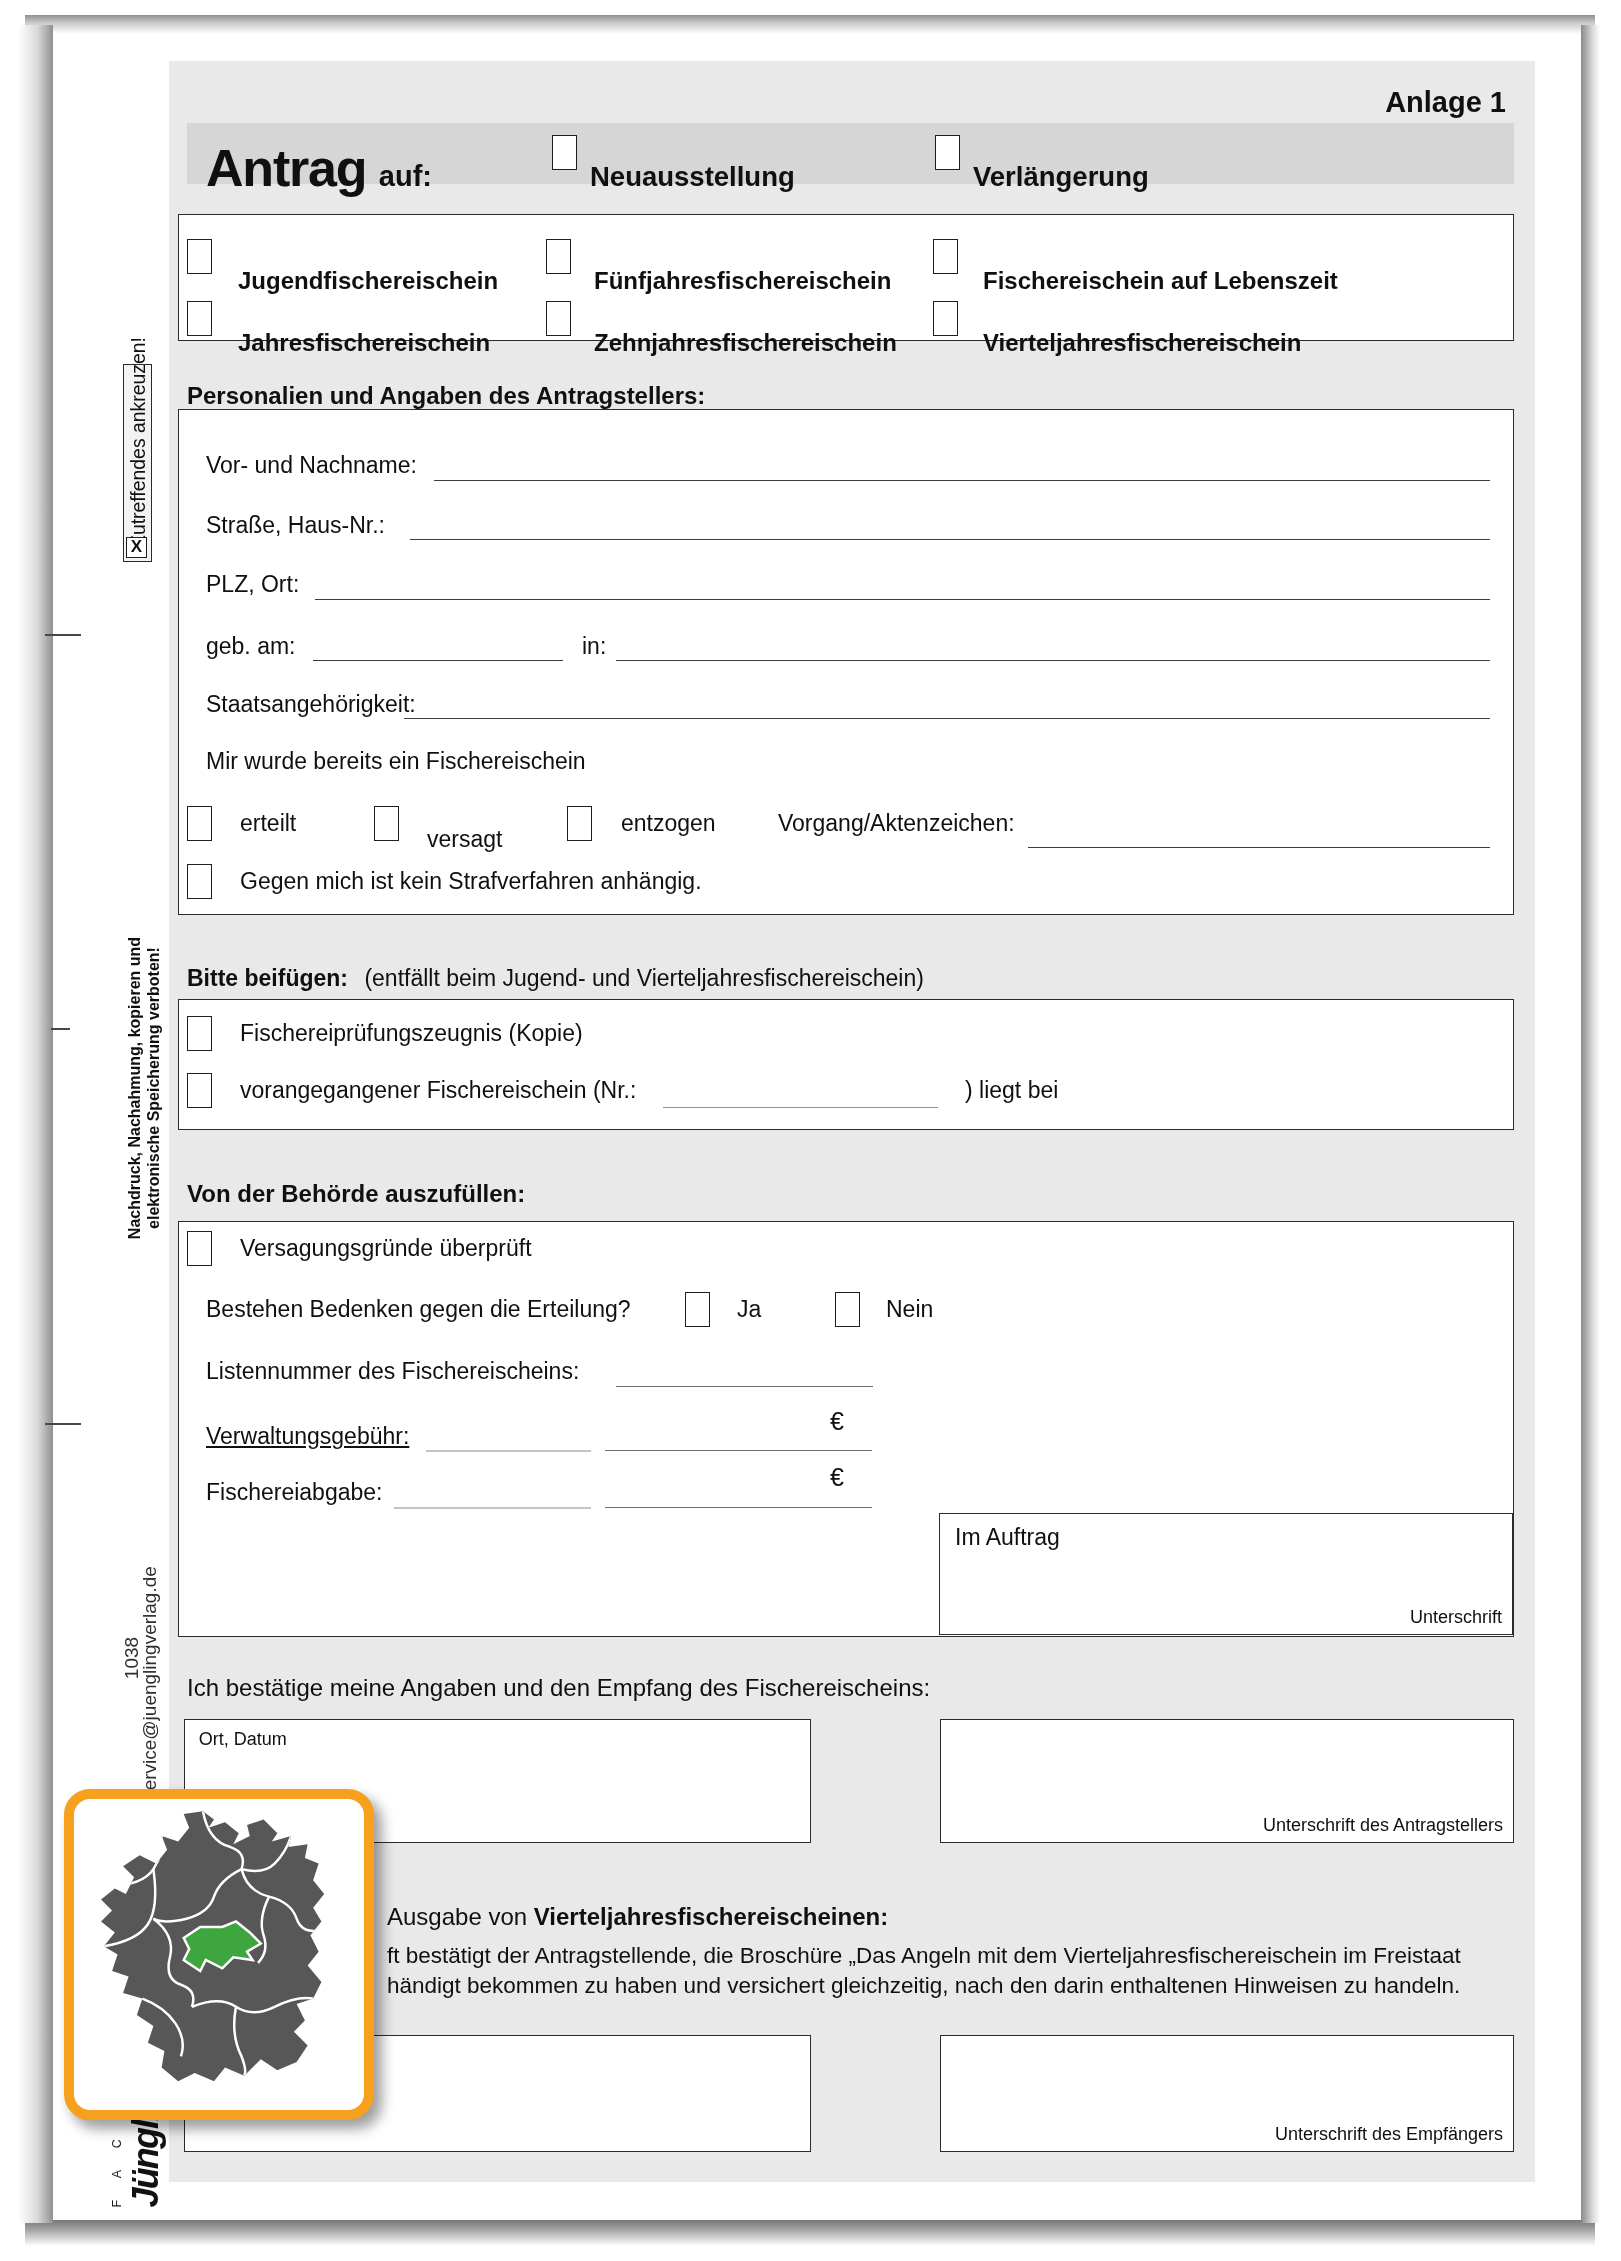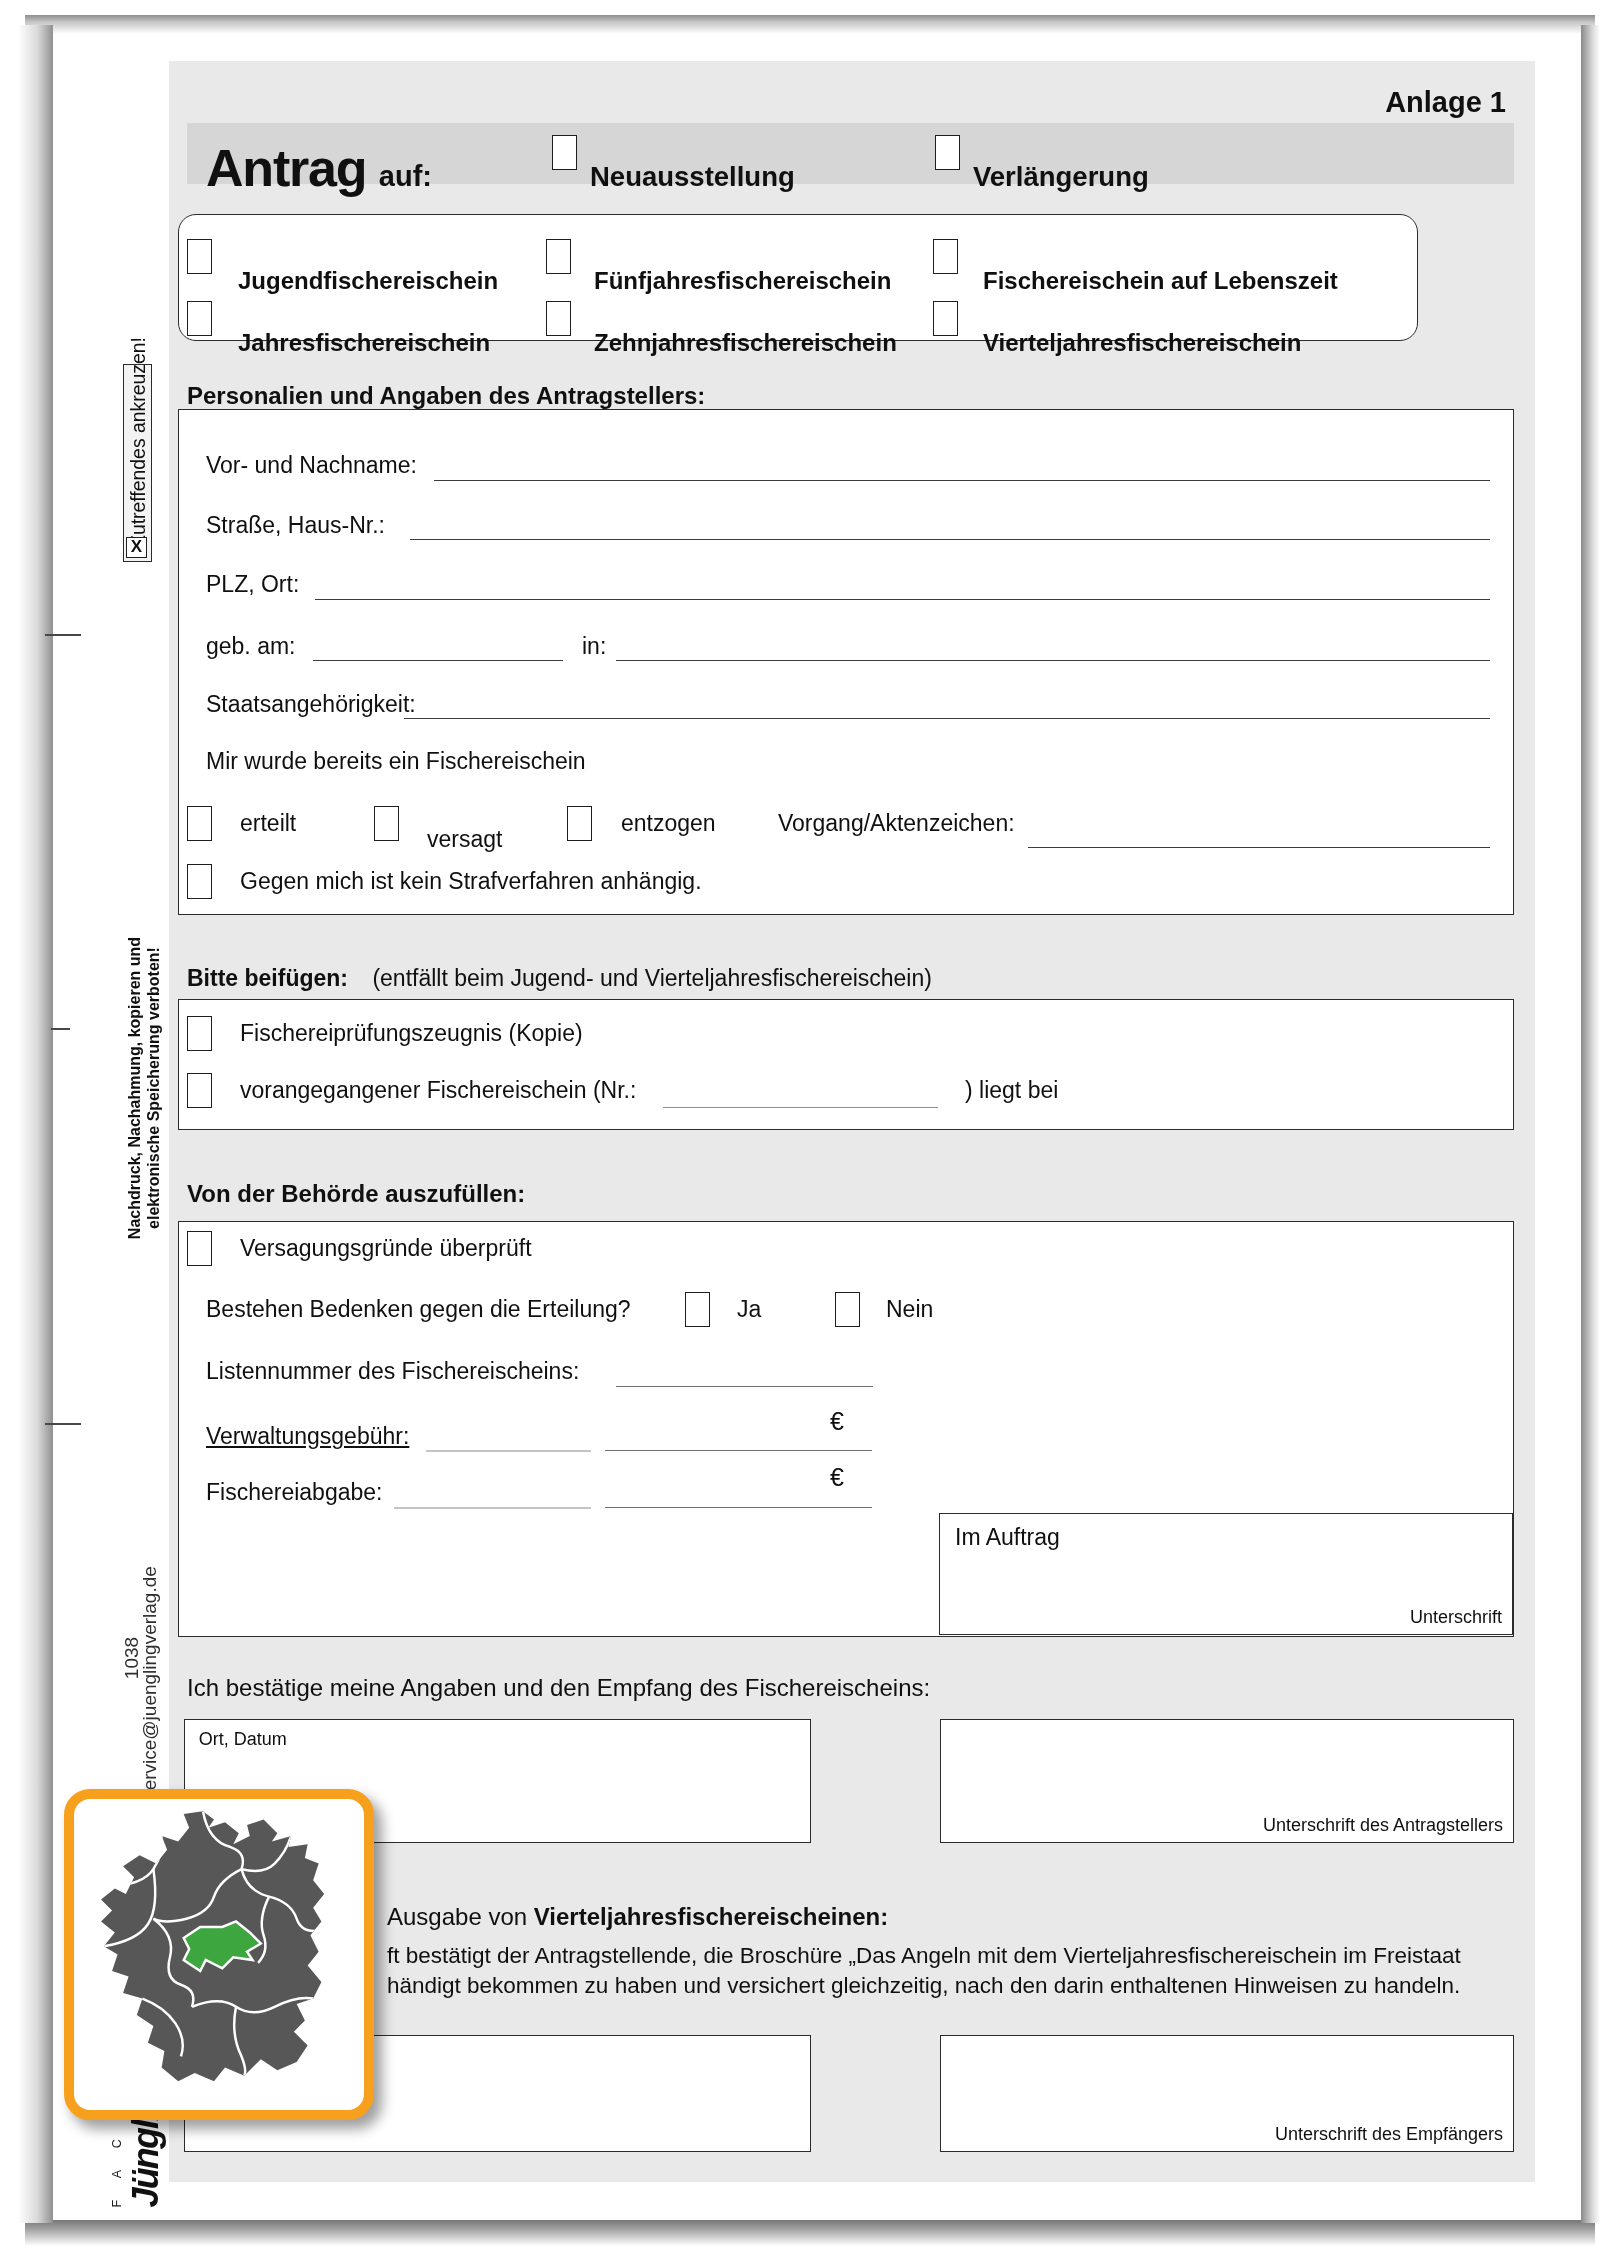--- a/index.html
+++ b/index.html
@@ -77,21 +77,21 @@
 
   <div class="titlebar">
     <span class="antrag">Antrag</span>
     <span class="auf">auf:</span>
   </div>
   <div class="cb" style="left:552px; top:135px;"></div>
   <div class="lblc b" style="left:590px; top:135px; font-size:27.5px;">Neuausstellung</div>
   <div class="cb" style="left:935px; top:135px;"></div>
   <div class="lblc b" style="left:973px; top:135px; font-size:27.5px;">Verlängerung</div>
 
-  <div class="box" style="left:178px; top:214px; width:1240px; height:127px;border-radius:18px;">
+  <div class="box" style="left:178px; top:214px; width:1336px; height:127px;">
     <div class="cb" style="left:7.5px; top:24px;"></div>
     <div class="lblc b" style="left:59px;  top:24px; font-size:24px;">Jugendfischereischein</div>
     <div class="cb" style="left:367px; top:24px;"></div>
     <div class="lblc b" style="left:415px; top:24px; font-size:24px;">Fünfjahresfischereischein</div>
     <div class="cb" style="left:754px; top:24px;"></div>
     <div class="lblc b" style="left:804px; top:24px; font-size:24px;">Fischereischein auf Lebenszeit</div>
     <div class="cb" style="left:7.5px; top:86px;"></div>
     <div class="lblc b" style="left:59px;  top:86px; font-size:24px;">Jahresfischereischein</div>
     <div class="cb" style="left:367px; top:86px;"></div>
     <div class="lblc b" style="left:415px; top:86px; font-size:24px;">Zehnjahresfischereischein</div>
@@ -129,21 +129,21 @@
     <div class="lblc" style="left:442px; top:396px;">entzogen</div>
     <div class="lblc" style="left:599px; top:396px;">Vorgang/Aktenzeichen:</div>
     <div class="line" style="left:849px; top:0; width:462px; height:437px;"></div>
 
     <div class="cb" style="left:7.5px; top:454px;"></div>
     <div class="lblc" style="left:61px; top:454px;">Gegen mich ist kein Strafverfahren anhängig.</div>
   </div>
 
   <div class="abs" style="left:187px; top:965px; font-size:23px;">
     <span class="b">Bitte beifügen:</span>
-    <span style="margin-left:18px;">(entfällt beim Jugend- und Vierteljahresfischereischein)</span>
+    <span style="margin-left:10px;">(entfällt beim Jugend- und Vierteljahresfischereischein)</span>
   </div>
 
   <div class="box" style="left:178px; top:999px; width:1336px; height:131px;">
     <div class="cb" style="left:7.5px; top:15.6px;"></div>
     <div class="lblc" style="left:61px; top:15.6px;">Fischereiprüfungszeugnis (Kopie)</div>
     <div class="cb" style="left:7.5px; top:73px;"></div>
     <div class="lblc" style="left:61px; top:73px;">vorangegangener Fischereischein (Nr.:</div>
     <div class="line" style="left:484px; top:0; width:275px; height:107px; border-bottom-color:#8f8f8f;"></div>
     <div class="lblc" style="left:774px; top:73px;margin-left:12px;">) liegt bei</div>
   </div>

